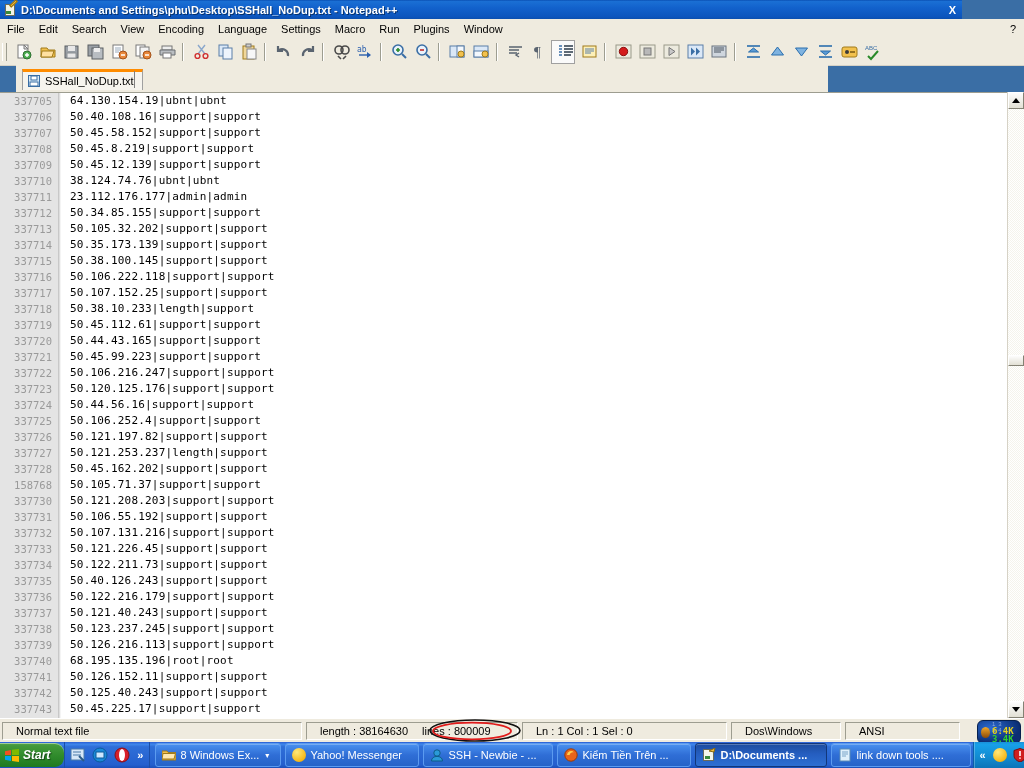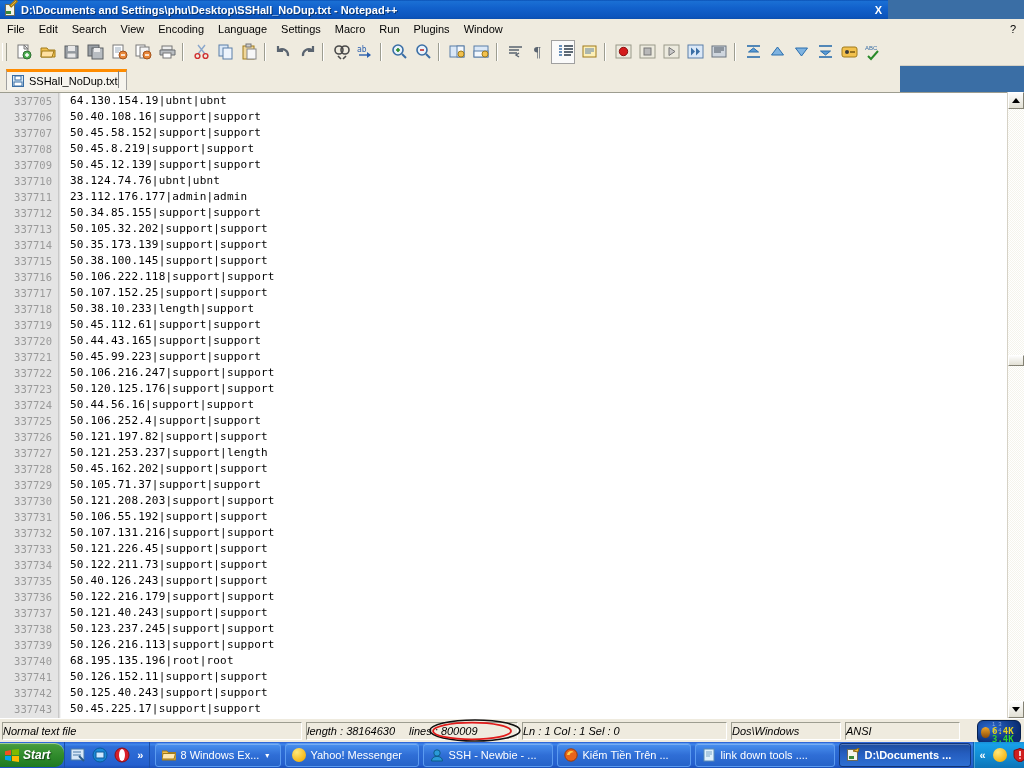--- a/index.html
+++ b/index.html
@@ -7,21 +7,21 @@
     width:1024px;height:768px;overflow:hidden;
     font-family:"Liberation Sans",sans-serif;
     font-size:11px;
     background:#3a6ea5;
     -webkit-font-smoothing:none;
   }
   #app{position:relative;width:1024px;height:768px;}
 
   
   .titlebar{
-    position:absolute;left:0;top:0;width:888px;height:19px;
+    position:absolute;left:0;top:0;width:962px;height:19px;
     background:linear-gradient(to bottom,#0a50b4 0%,#1a6fd4 8%,#1262cc 40%,#0c55bd 88%,#0b4fae 100%);
     display:flex;align-items:center;
   }
   .title-icon{
     width:14px;height:14px;margin:0 4px 0 3px;flex:0 0 auto;position:relative;
   }
   .title-icon .pad{
     position:absolute;left:2px;top:1px;width:10px;height:12px;background:#f4f4e8;
     border:1px solid #6a6a5a;box-sizing:border-box;
   }
@@ -68,21 +68,21 @@
   }
   .tb-btn{
     width:22px;height:22px;margin:0 1px;position:relative;
     display:flex;align-items:center;justify-content:flex-end;
   }
   .tb-btn svg{display:block;}
   .tb-btn.sel{border:1px solid #a0a0a0;background:#fafafa;}
 
   
   .tabbar{
-    position:absolute;left:0;top:65px;width:900px;height:27px;
+    position:absolute;left:16px;top:65px;width:812px;height:27px;
     background:#efebdf;
   }
   .tab{
     position:absolute;left:6px;top:4px;height:21px;
     background:#f6f4ee;
     border:1px solid #a0a0a0;border-bottom:none;
     border-top:3px solid #ff8c00;
     display:flex;align-items:center;padding:0 8px 0 5px;
     box-sizing:border-box;
   }
@@ -160,25 +160,24 @@
     box-sizing:border-box;
   }
 
   
   .statusbar{
     position:absolute;left:0;top:718px;width:1024px;height:24px;
     background:#efebdf;border-top:1px solid #fff;
     display:flex;align-items:center;
   }
   .sb-cell{
-    height:18px;margin:0 2px;padding:0 0;
+    height:18px;margin:0 2px;padding:0 13px;
     border:1px solid #fff;border-left-color:#9d9d90;border-top-color:#9d9d90;
     display:flex;align-items:center;font-size:11px;color:#000;white-space:nowrap;
     box-sizing:border-box;
-    font-style:italic;
   }
   .sb-c1{width:300px;}
   .sb-c2{width:212px;}
   .sb-c3{width:205px;}
   .sb-c4{width:110px;}
   .sb-c5{width:115px;}
   .netmeter{
     position:absolute;right:3px;top:1px;width:42px;height:22px;
     background:radial-gradient(ellipse at 30% 30%,#2a6ad0,#0b2d72 70%);
     border:1px solid #06204f;border-radius:6px;
@@ -554,23 +553,23 @@
         <div class="line"><span class="ln">337717</span><span class="lt">50.107.152.25|support|support</span></div>
         <div class="line"><span class="ln">337718</span><span class="lt">50.38.10.233|length|support</span></div>
         <div class="line"><span class="ln">337719</span><span class="lt">50.45.112.61|support|support</span></div>
         <div class="line"><span class="ln">337720</span><span class="lt">50.44.43.165|support|support</span></div>
         <div class="line"><span class="ln">337721</span><span class="lt">50.45.99.223|support|support</span></div>
         <div class="line"><span class="ln">337722</span><span class="lt">50.106.216.247|support|support</span></div>
         <div class="line"><span class="ln">337723</span><span class="lt">50.120.125.176|support|support</span></div>
         <div class="line"><span class="ln">337724</span><span class="lt">50.44.56.16|support|support</span></div>
         <div class="line"><span class="ln">337725</span><span class="lt">50.106.252.4|support|support</span></div>
         <div class="line"><span class="ln">337726</span><span class="lt">50.121.197.82|support|support</span></div>
-        <div class="line"><span class="ln">337727</span><span class="lt">50.121.253.237|support|length</span></div>
+        <div class="line"><span class="ln">337727</span><span class="lt">50.121.253.237|length|support</span></div>
         <div class="line"><span class="ln">337728</span><span class="lt">50.45.162.202|support|support</span></div>
-        <div class="line"><span class="ln">337729</span><span class="lt">50.105.71.37|support|support</span></div>
+        <div class="line"><span class="ln">158768</span><span class="lt">50.105.71.37|support|support</span></div>
         <div class="line"><span class="ln">337730</span><span class="lt">50.121.208.203|support|support</span></div>
         <div class="line"><span class="ln">337731</span><span class="lt">50.106.55.192|support|support</span></div>
         <div class="line"><span class="ln">337732</span><span class="lt">50.107.131.216|support|support</span></div>
         <div class="line"><span class="ln">337733</span><span class="lt">50.121.226.45|support|support</span></div>
         <div class="line"><span class="ln">337734</span><span class="lt">50.122.211.73|support|support</span></div>
         <div class="line"><span class="ln">337735</span><span class="lt">50.40.126.243|support|support</span></div>
         <div class="line"><span class="ln">337736</span><span class="lt">50.122.216.179|support|support</span></div>
         <div class="line"><span class="ln">337737</span><span class="lt">50.121.40.243|support|support</span></div>
         <div class="line"><span class="ln">337738</span><span class="lt">50.123.237.245|support|support</span></div>
         <div class="line"><span class="ln">337739</span><span class="lt">50.126.216.113|support|support</span></div>
@@ -669,36 +668,36 @@
       </div>
 
       <div class="task" style="width:120px">
         <span class="task-ic"><svg width="14" height="14">
               <circle cx="7" cy="7" r="6.2" fill="#e8641a" stroke="#9a3a06"></circle>
               <path d="M3 7a4 4 0 0 1 7-2.6c-1.6-.6-4 .2-4.4 2.6z" fill="#ffd04a"></path>
             </svg></span>
         <span class="task-lbl">Kiểm Tiền Trên ...</span>
       </div>
 
-      <div class="task" style="width:126px">
-        <span class="task-ic"><svg width="14" height="14">
-              <rect x="2" y="1" width="10" height="12" fill="#dff0fb" stroke="#5b8bb5"></rect>
-              <path d="M4 4h6M4 6h6M4 8h4" stroke="#7aa5c8"></path>
-            </svg></span>
-        <span class="task-lbl">link down  tools ....</span>
-      </div>
-
       <div class="task active" style="width:118px">
         <span class="task-ic"><svg width="14" height="14">
               <rect x="1.5" y="1.5" width="10" height="11" fill="#f6f6ec" stroke="#6a6a5a"></rect>
               <rect x="3" y="8" width="5" height="3" fill="#3a8a3a"></rect>
               <path d="M7 3l6-3-1 4z" fill="#f7c040" stroke="#8a6a10"></path>
             </svg></span>
         <span class="task-lbl">D:\Documents ...</span>
       </div>
+
+      <div class="task" style="width:126px">
+        <span class="task-ic"><svg width="14" height="14">
+              <rect x="2" y="1" width="10" height="12" fill="#dff0fb" stroke="#5b8bb5"></rect>
+              <path d="M4 4h6M4 6h6M4 8h4" stroke="#7aa5c8"></path>
+            </svg></span>
+        <span class="task-lbl">link down  tools ....</span>
+      </div>
     </div>
 
     <div class="tray">
       <span class="tray-chev">«</span>
       <span class="tray-ic smiley"></span>
       <span class="tray-ic"><svg width="14" height="14">
             <path d="M7 0.5l6 2v5c0 3.4-3.2 5.6-6 6.4C4.2 13.1 1 10.9 1 7.5v-5z" fill="#d01f1f" stroke="#7a0c0c"></path>
             <path d="M7 3v5M7 9.6v1.2" stroke="#fff" stroke-width="1.6"></path>
           </svg></span>
 

